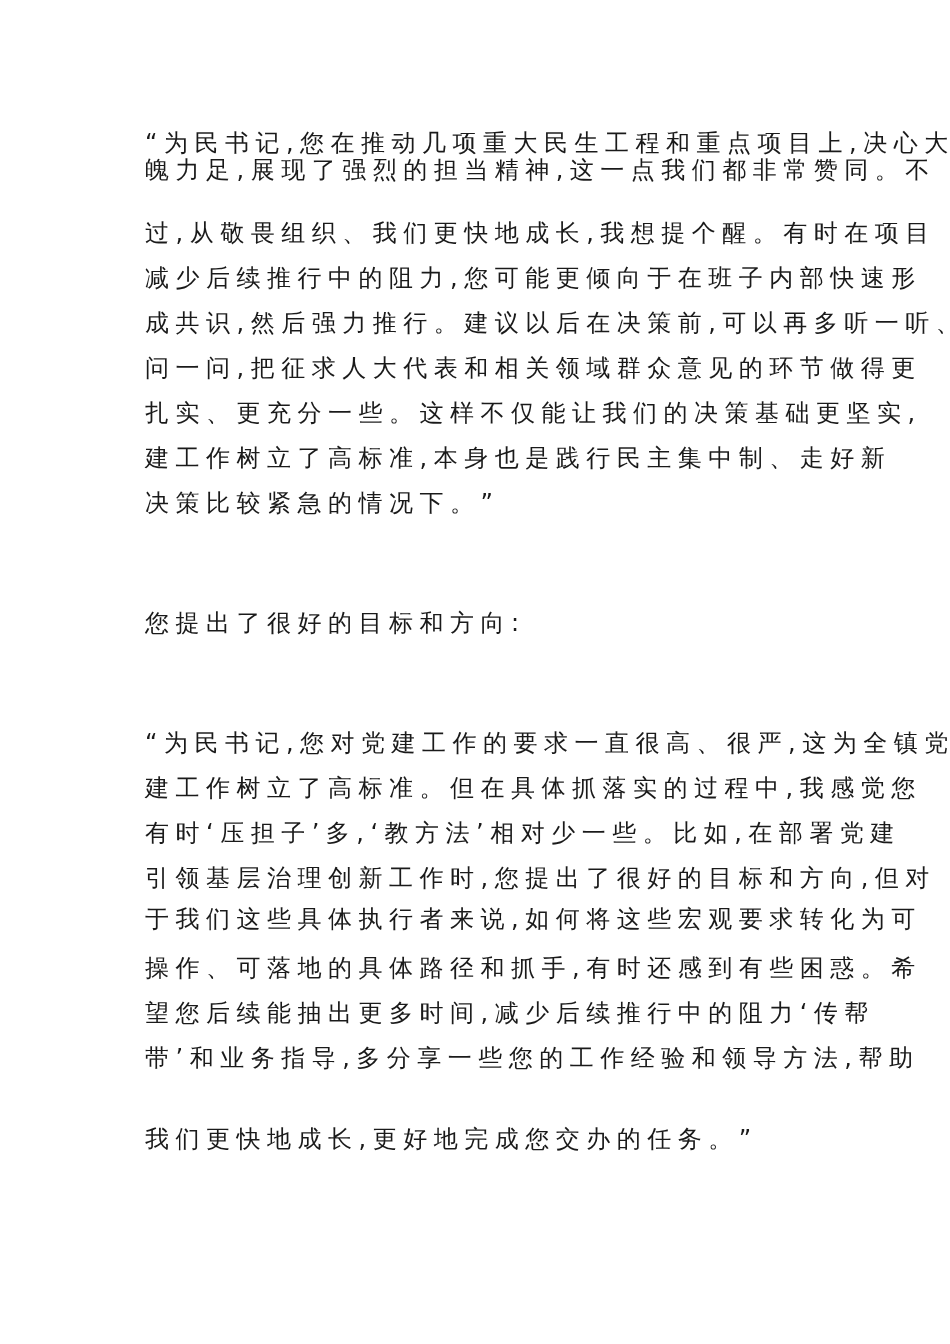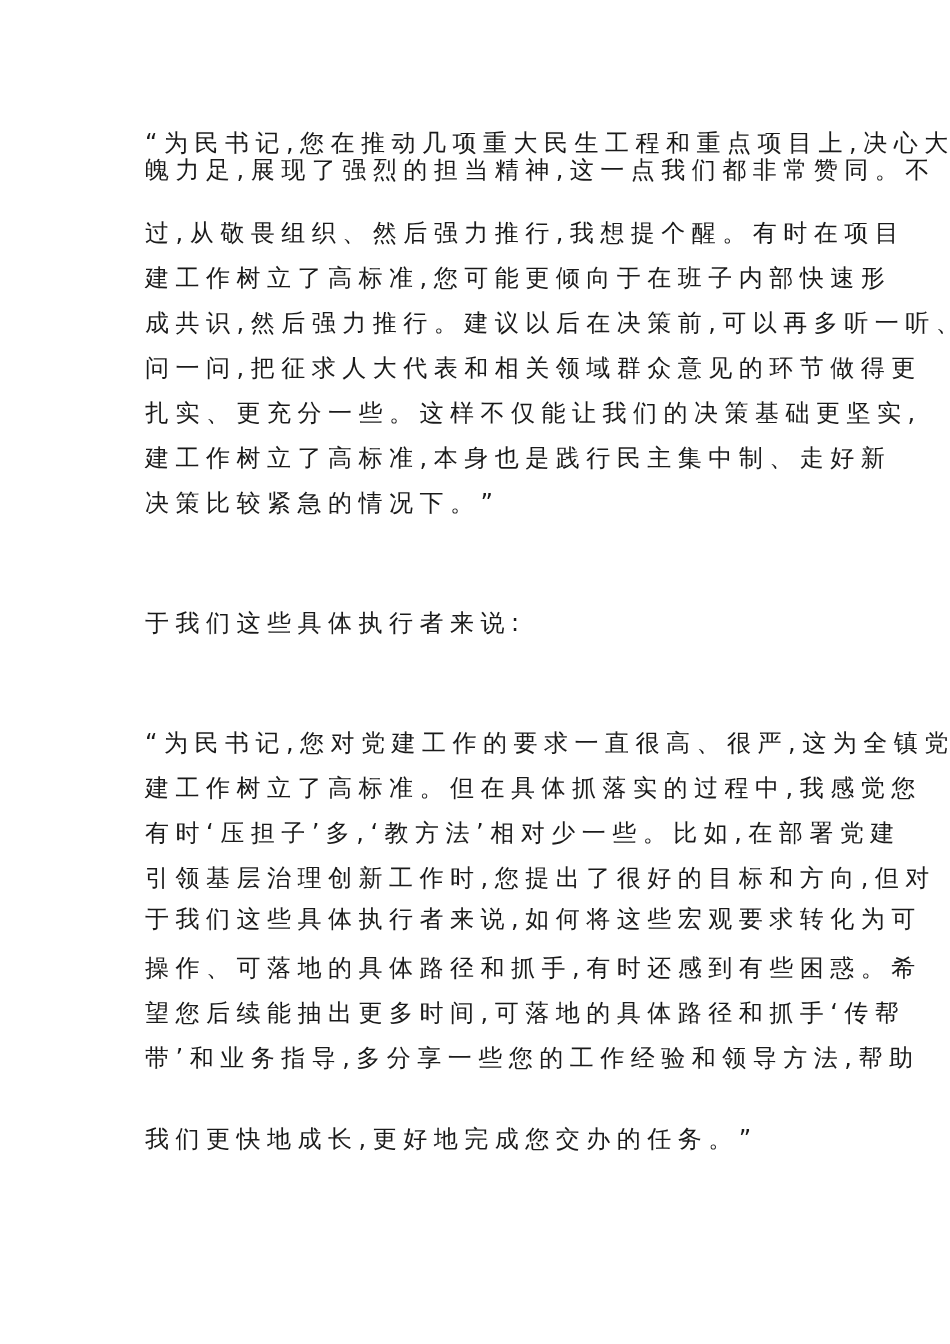--- a/index.html
+++ b/index.html
@@ -9,35 +9,35 @@
     .line { position: absolute; left: 145px; font-size: 24px; line-height: 30px;
       letter-spacing: 6.5px; white-space: nowrap; }
   </style>
 </head>
 <body>
 
 <div class="page">
   <div>
     <div class="line" style="top:128px">“为民书记,您在推动几项重大民生工程和重点项目上,决心大、</div>
     <div class="line" style="top:155px">魄力足,展现了强烈的担当精神,这一点我们都非常赞同。不</div>
-    <div class="line" style="top:218px">过,从敬畏组织、然后强力推行,我想提个醒。有时在项目</div>
-    <div class="line" style="top:263px">建工作树立了高标准,您可能更倾向于在班子内部快速形</div>
+    <div class="line" style="top:218px">过,从敬畏组织、我们更快地成长,我想提个醒。有时在项目</div>
+    <div class="line" style="top:263px">减少后续推行中的阻力,您可能更倾向于在班子内部快速形</div>
     <div class="line" style="top:308px">成共识,然后强力推行。建议以后在决策前,可以再多听一听、</div>
     <div class="line" style="top:353px">问一问,把征求人大代表和相关领域群众意见的环节做得更</div>
     <div class="line" style="top:398px">扎实、更充分一些。这样不仅能让我们的决策基础更坚实,</div>
     <div class="line" style="top:443px">建工作树立了高标准,本身也是践行民主集中制、走好新</div>
     <div class="line" style="top:488px">决策比较紧急的情况下。”</div>
   </div>
 
-  <div class="line" style="top:608px">于我们这些具体执行者来说:</div>
+  <div class="line" style="top:608px">您提出了很好的目标和方向:</div>
 
   <div>
     <div class="line" style="top:728px">“为民书记,您对党建工作的要求一直很高、很严,这为全镇党</div>
     <div class="line" style="top:773px">建工作树立了高标准。但在具体抓落实的过程中,我感觉您</div>
     <div class="line" style="top:818px">有时‘压担子’多,‘教方法’相对少一些。比如,在部署党建</div>
     <div class="line" style="top:863px">引领基层治理创新工作时,您提出了很好的目标和方向,但对</div>
     <div class="line" style="top:904px">于我们这些具体执行者来说,如何将这些宏观要求转化为可</div>
     <div class="line" style="top:953px">操作、可落地的具体路径和抓手,有时还感到有些困惑。希</div>
-    <div class="line" style="top:998px">望您后续能抽出更多时间,可落地的具体路径和抓手‘传帮</div>
+    <div class="line" style="top:998px">望您后续能抽出更多时间,减少后续推行中的阻力‘传帮</div>
     <div class="line" style="top:1043px">带’和业务指导,多分享一些您的工作经验和领导方法,帮助</div>
     <div class="line" style="top:1124px">我们更快地成长,更好地完成您交办的任务。”</div>
   </div>
 </div>
 
 </body></html>

